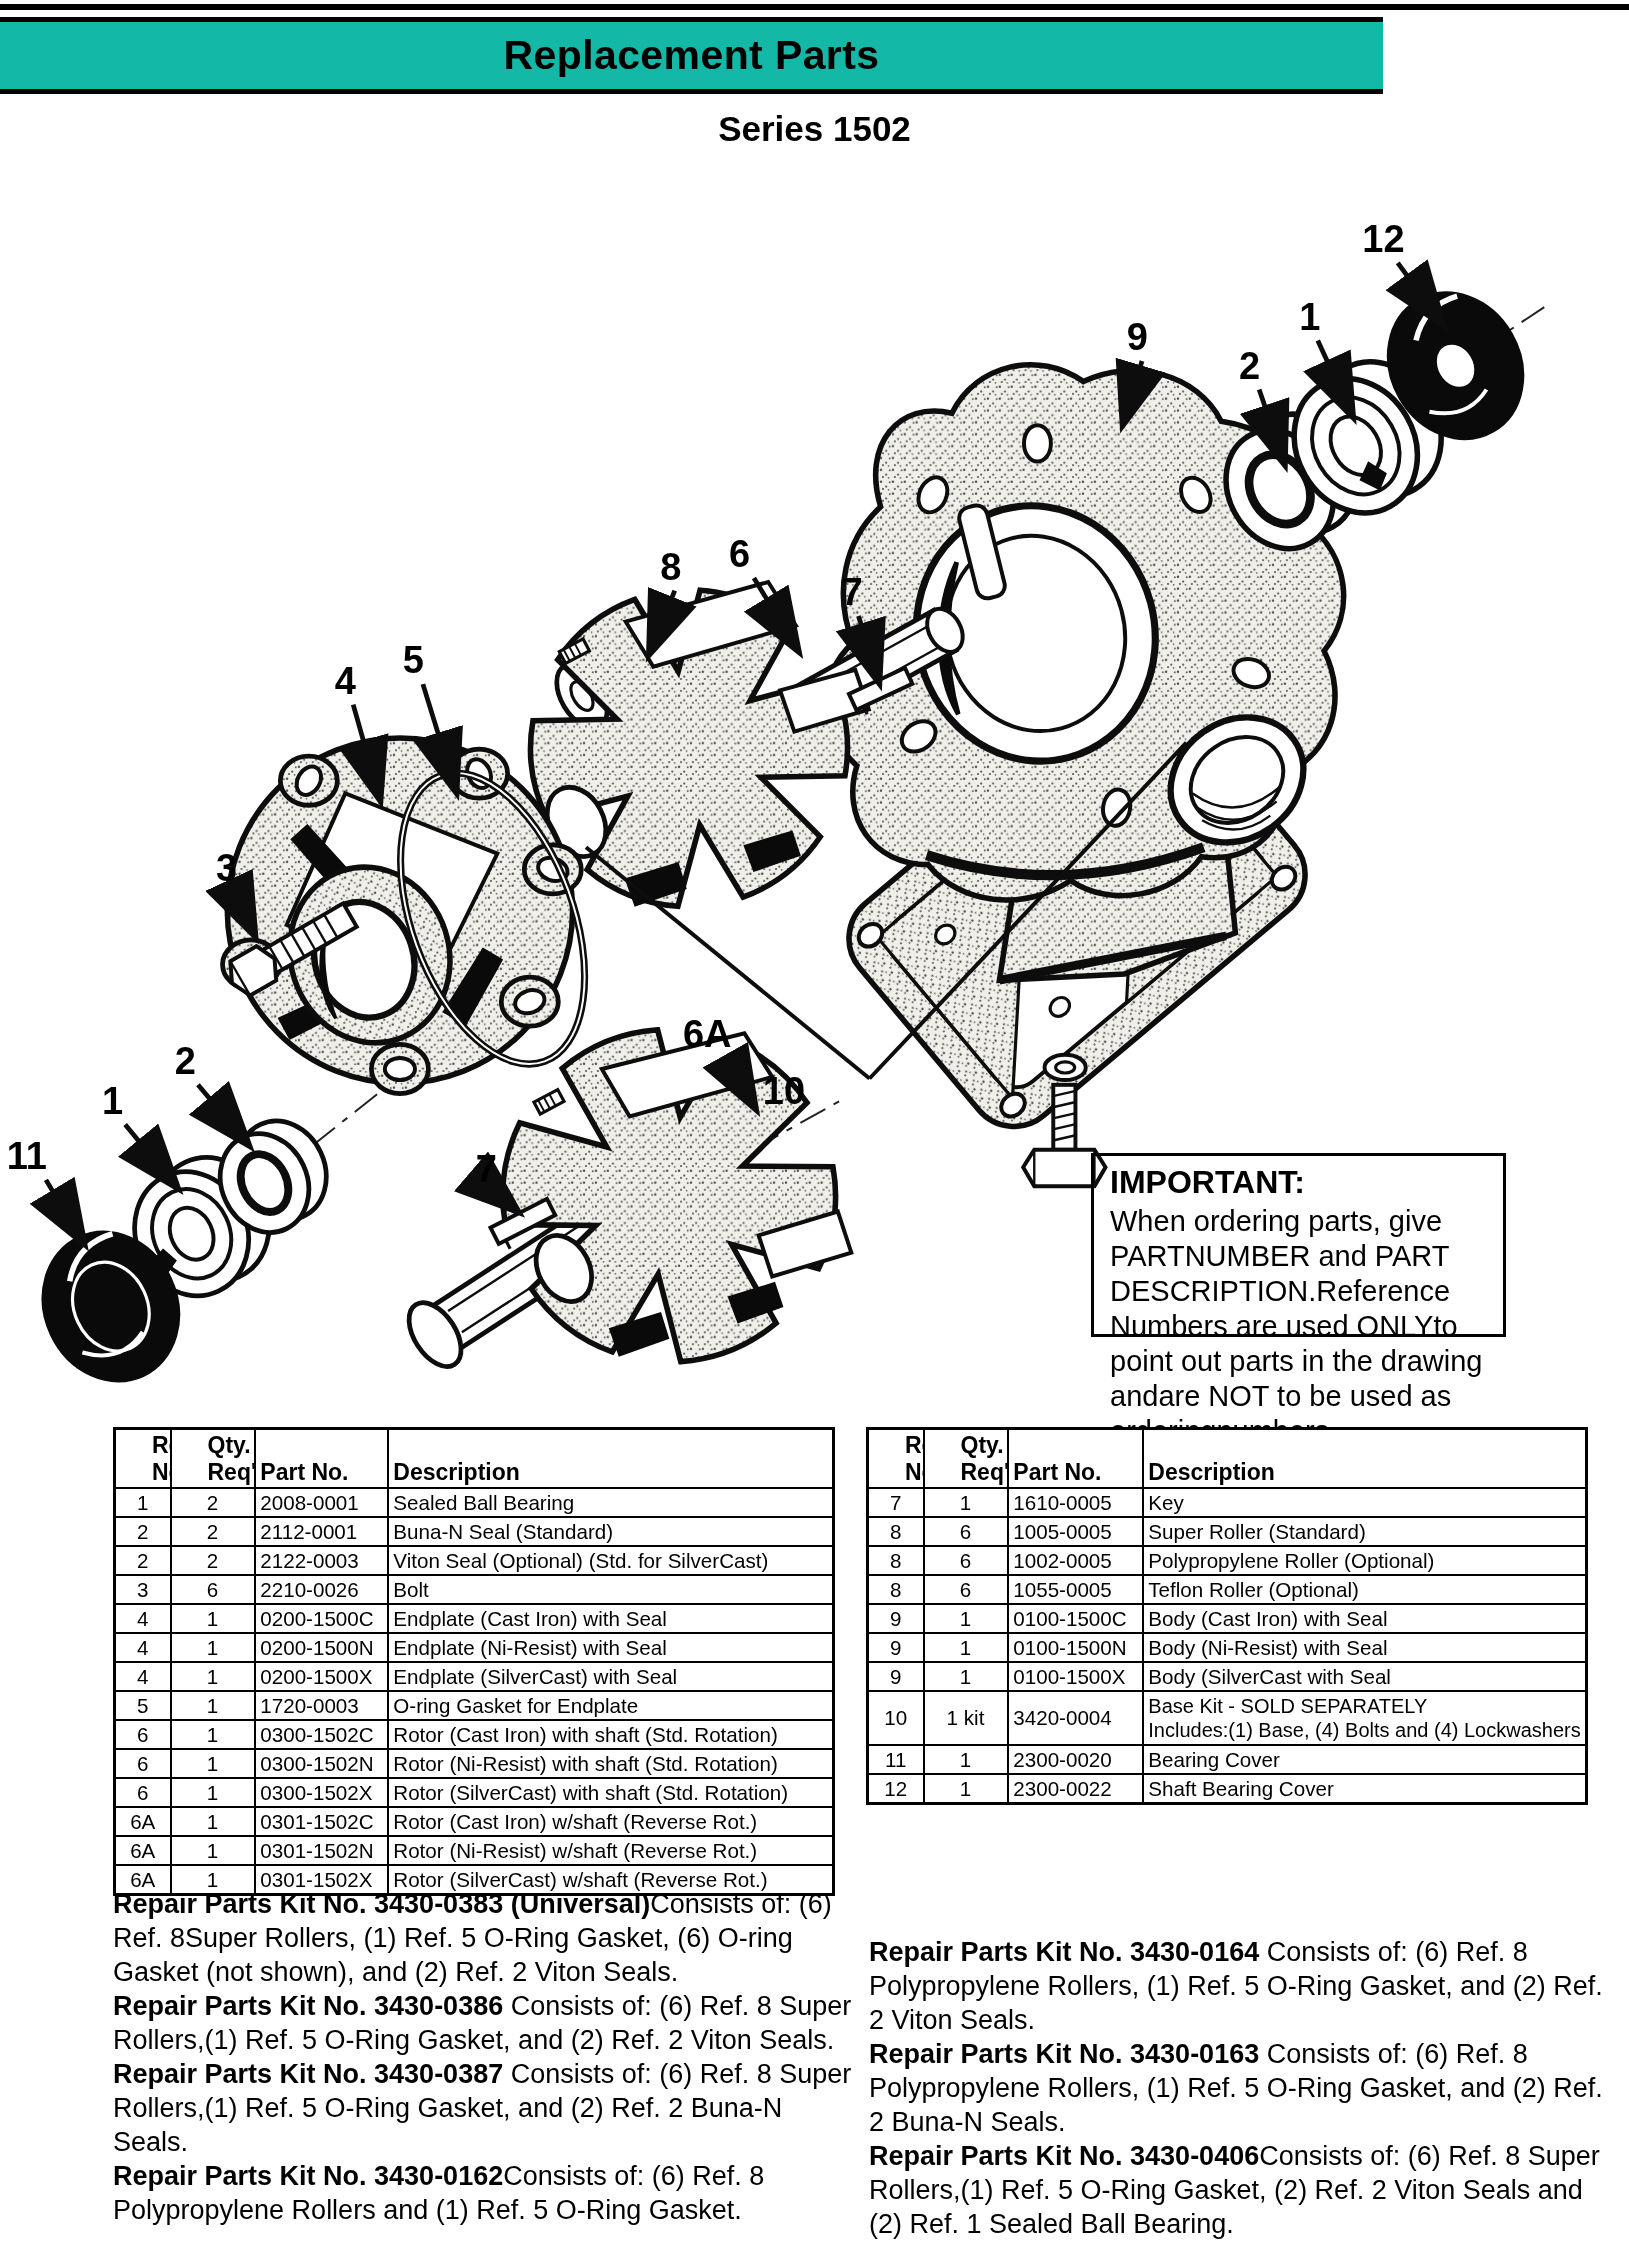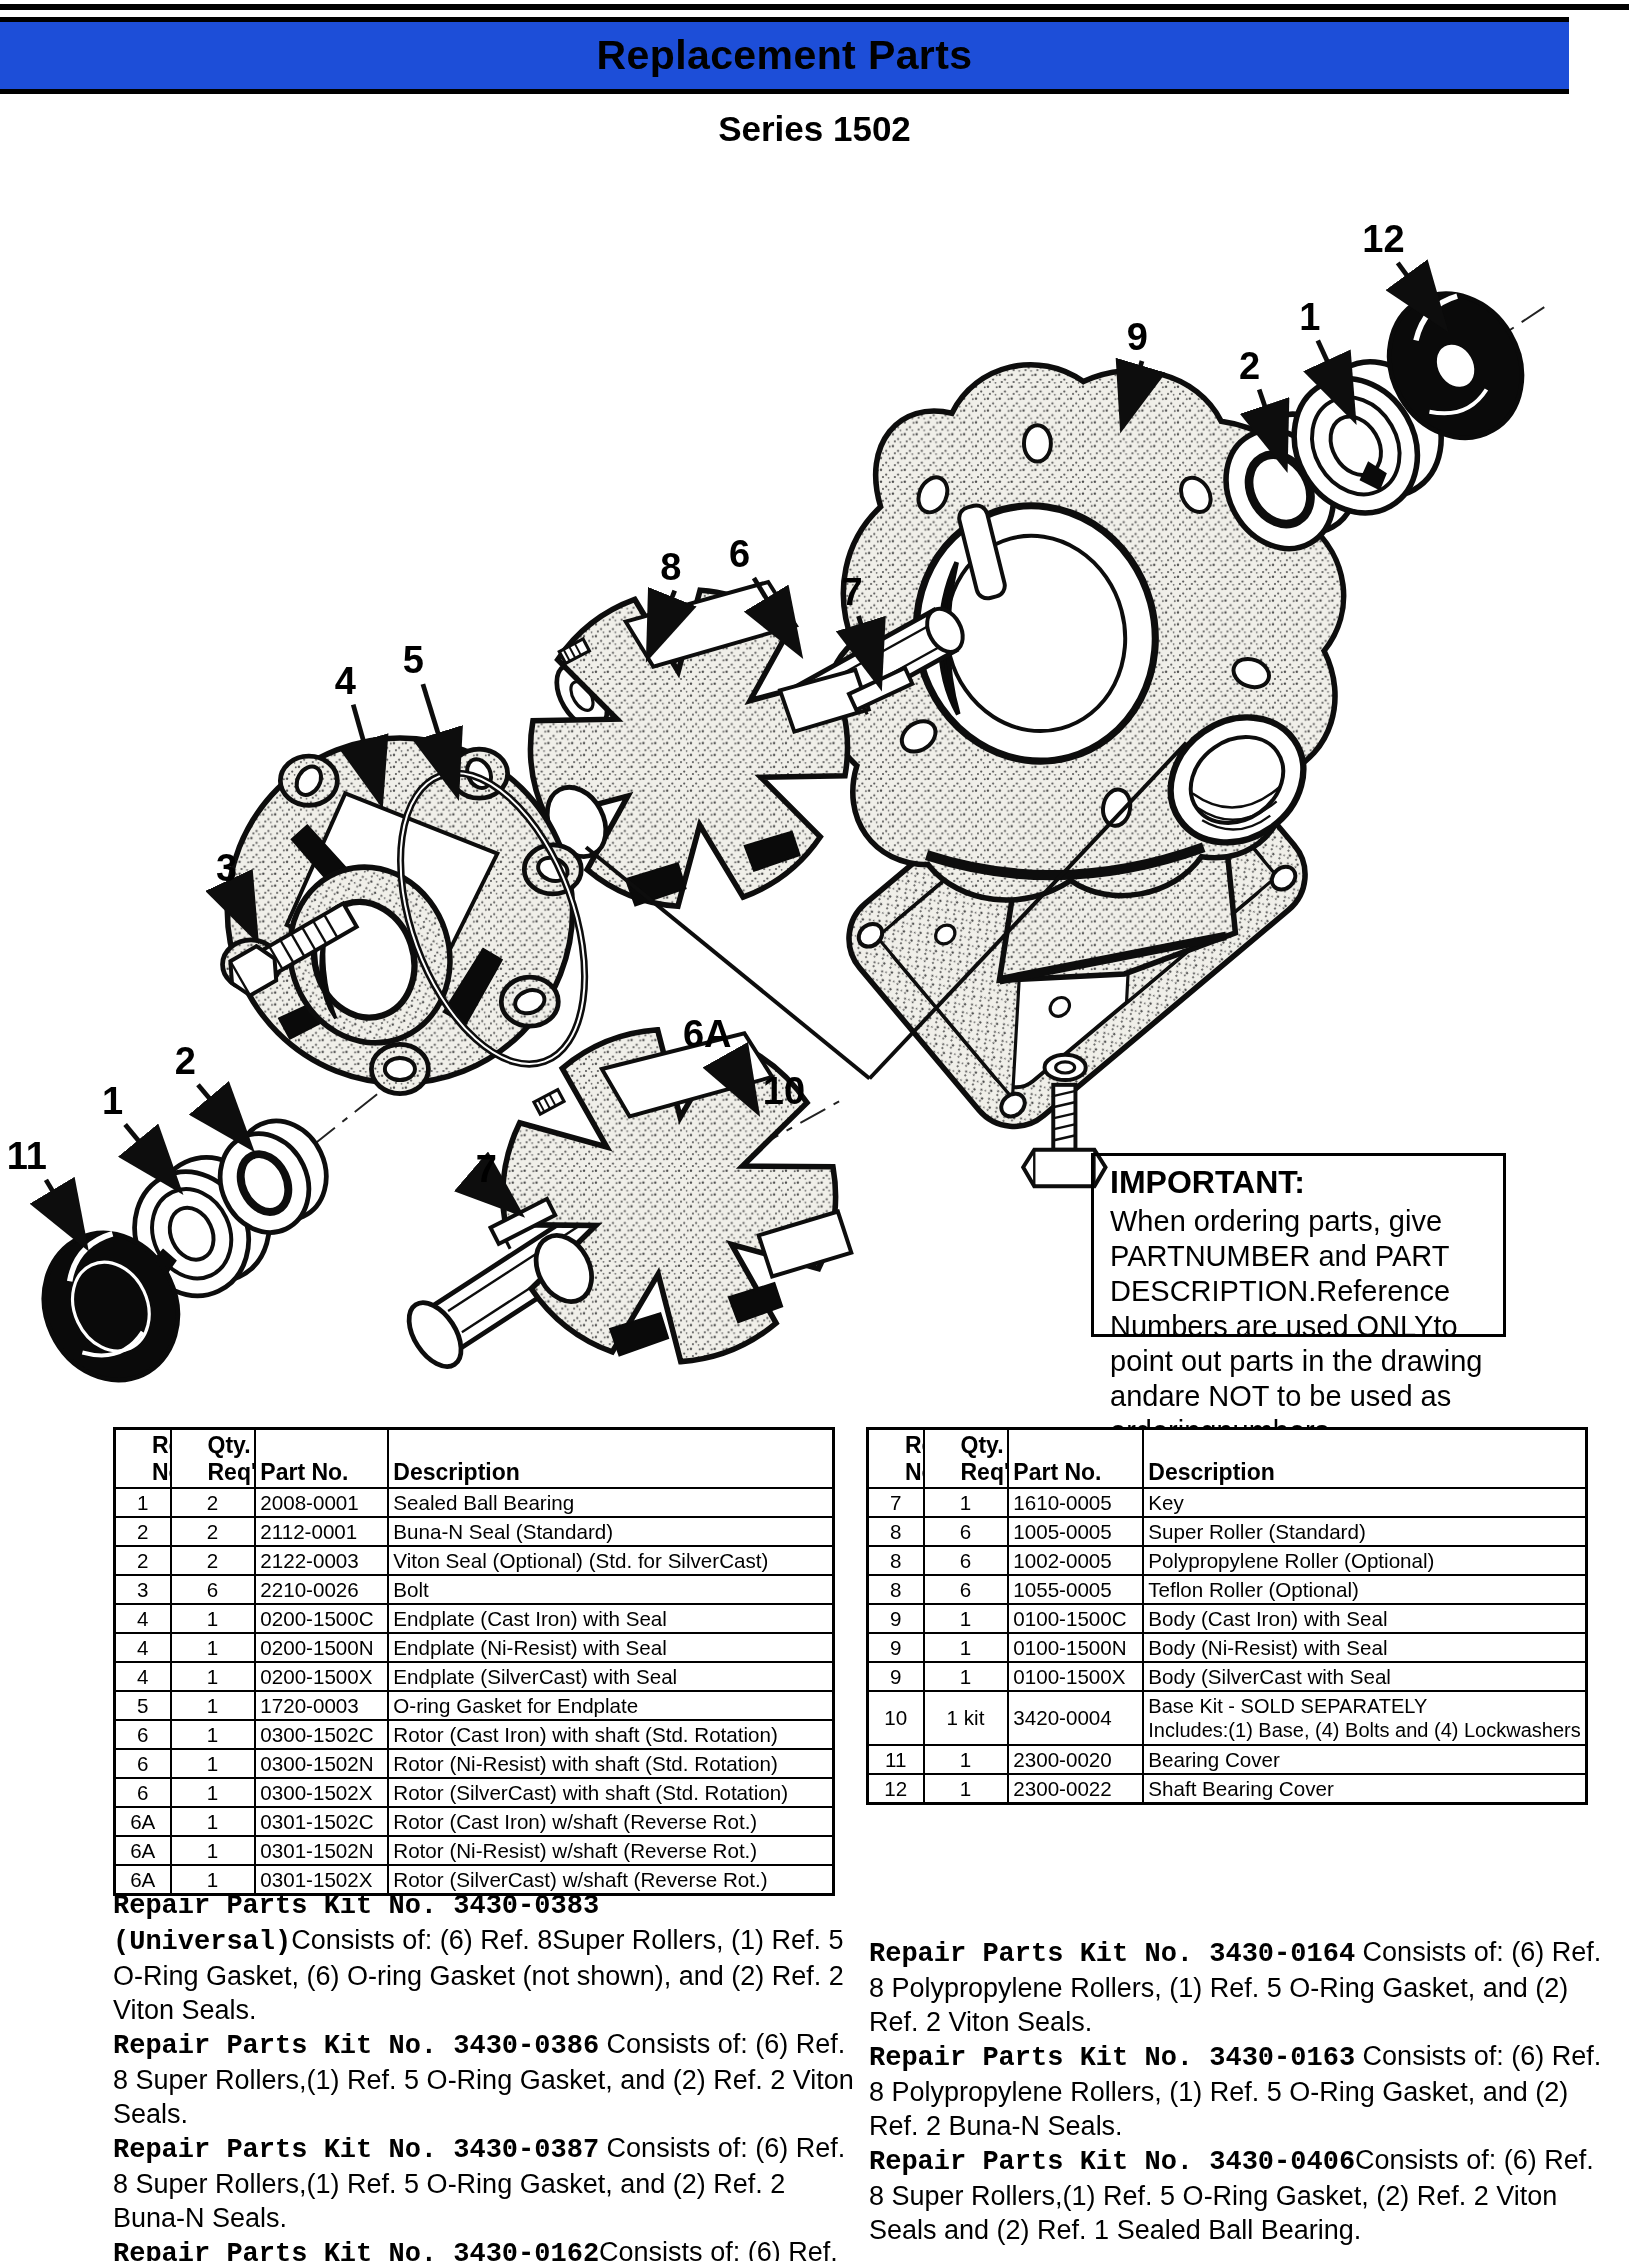--- a/index.html
+++ b/index.html
@@ -1,19 +1,19 @@
 <!DOCTYPE html>
 <html style="font-size:12.7px"><head>
 <meta charset="utf-8">
 <style>
   html,body{margin:0;padding:0;background:#fff;}
   body{width:1629px;height:2261px;position:relative;font-family:"Liberation Sans",sans-serif;color:#000;overflow:hidden;}
   .abs{position:absolute;}
   #top-rule{left:0;top:4px;width:1629px;height:6.3px;background:#000;}
-  #title-bar{left:0;top:17.4px;width:1569px;height:67px;background:#1d4ed8;border-top:5.5px solid #000;border-bottom:5.5px solid #000;
+  #title-bar{left:0;top:17.4px;width:1383px;height:67px;background:#14b8a6;border-top:5.5px solid #000;border-bottom:5.5px solid #000;
     display:flex;align-items:center;justify-content:center;}
   #title-bar span{font-size:41px;font-weight:bold;letter-spacing:0.4px;}
   #series{left:0;top:109px;width:1629px;text-align:center;font-size:35px;font-weight:bold;}
   #dsvg{left:0;top:182px;}
   #dsvg *{vector-effect:none;}
   .ln{stroke:#0d0d0d;fill:none;}
   .cast{fill:url(#stip);stroke:#0d0d0d;}
   .wht{fill:#fff;stroke:#0d0d0d;}
   .blk{fill:#0a0a0a;stroke:#0a0a0a;}
   text.callout{font:bold 48px "Liberation Sans",sans-serif;text-anchor:middle;dominant-baseline:central;fill:#000;}
@@ -27,21 +27,21 @@
   table{border-collapse:collapse;table-layout:fixed;border:3.2px solid #000;background:#fff;}
   th,td{border:2px solid #000;overflow:hidden;white-space:nowrap;}
   th{font-size:23px;font-weight:bold;vertical-align:bottom;padding:1.6px 4.8px;text-align:left;}
   th.c{text-align:center;vertical-align:middle;padding-left:36px;}
   td{font-size:20.6px;padding:0 4.8px;height:27px;}
   td.c{text-align:center;}
   td .d2{font-size:20px;line-height:24.6px;}
   thead tr{height:49px;}
   .kits{position:absolute;width:741px;}
   .kits p{margin:0;font-size:27px;line-height:34px;}
-  .kits b{font-weight:bold;font-family:Liberation Mono, monospace;}
+  .kits b{font-weight:bold;}
 </style>
 </head>
 <body>
 
 <div class="abs" id="top-rule"></div>
 <div class="abs" id="title-bar">
   <span>Replacement Parts</span>
 </div>
 <div class="abs" id="series">Series 1502</div>
 

